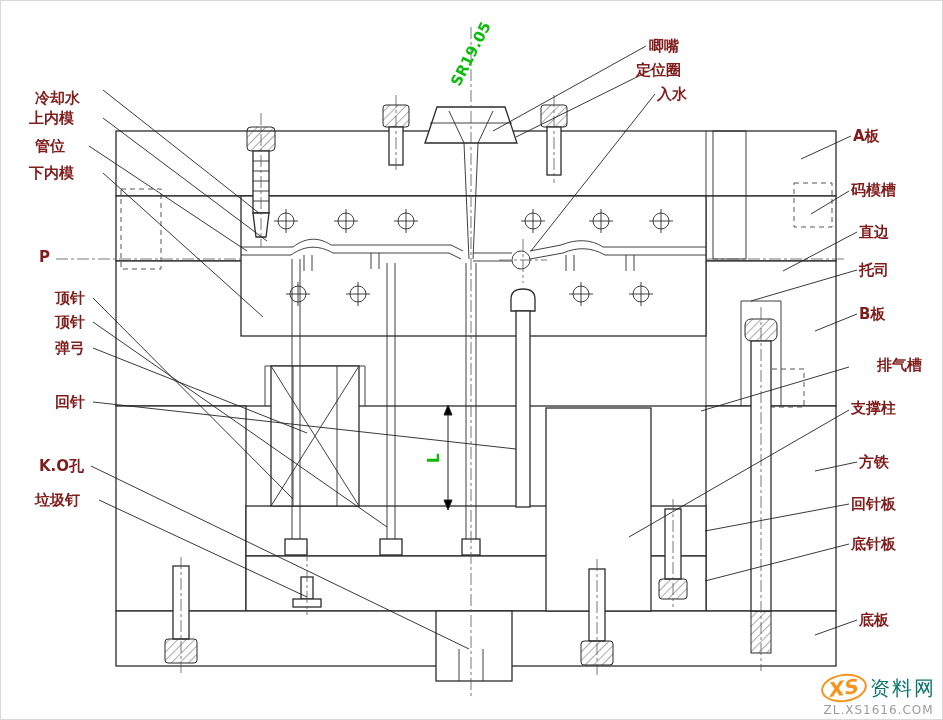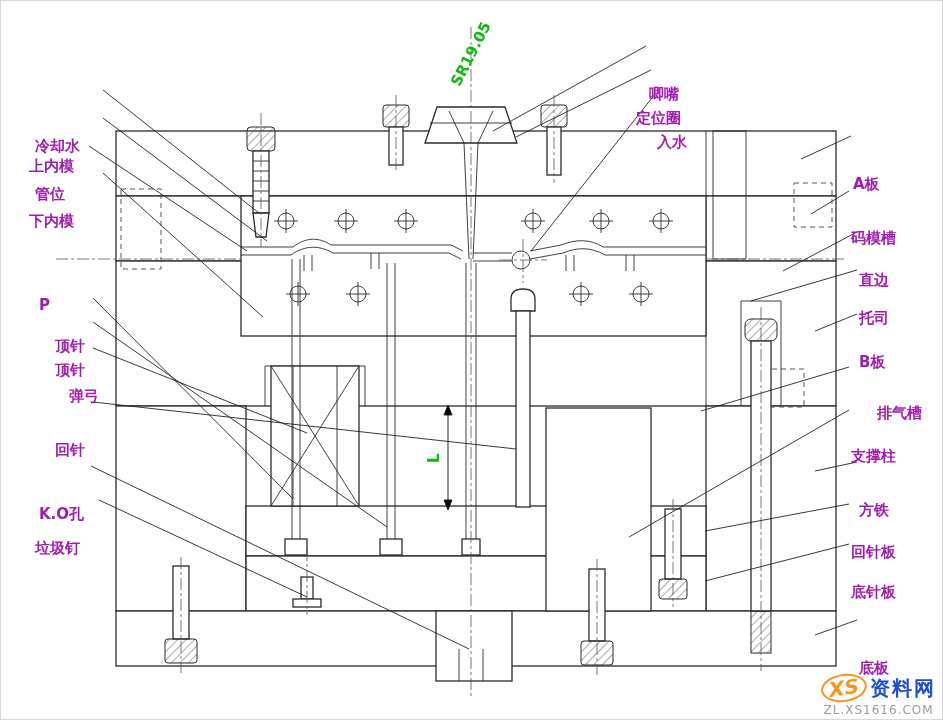--- a/index.html
+++ b/index.html
@@ -12,38 +12,38 @@
   
   .o{fill:#ffffff;stroke:#2b2b2b;stroke-width:1.3;}
   .d{fill:none;stroke:#2b2b2b;stroke-width:0.9;}
   .h{fill:url(#hatch);stroke:#2b2b2b;stroke-width:1;}
   .cl{fill:none;stroke:#555;stroke-width:0.8;stroke-dasharray:12 3 3 3;}
   .dash{fill:none;stroke:#444;stroke-width:0.9;stroke-dasharray:5 4;}
   .ldr{fill:none;stroke:#222;stroke-width:0.9;}
   .dim{stroke:#222;stroke-width:1;}
   
   .lbl{
-    position:absolute;font-size:15px;font-weight:700;color:#a21caf;
-    white-space:nowrap;line-height:18px;background:transparent;margin-top:48px;
+    position:absolute;font-size:15px;font-weight:700;color:#7f1d1d;
+    white-space:nowrap;line-height:18px;background:transparent;
   }
   .green{
     position:absolute;font-size:15px;font-weight:700;color:#0bbc0b;
     white-space:nowrap;
   }
   #sr-note{left:446px;top:80px;transform-origin:0 0;transform:rotate(-63deg);}
   #l-note{left:424px;top:462px;transform-origin:0 0;transform:rotate(-90deg);}
   
   .watermark{position:absolute;right:6px;bottom:2px;text-align:center;}
   .wm-row{display:flex;align-items:center;gap:3px;justify-content:flex-end;}
   .wm-logo{
     display:inline-block;font-style:italic;font-weight:700;font-size:20px;
     color:#f7941d;border:2px solid #f7941d;border-radius:50%;
     padding:0 6px;transform:rotate(-8deg);line-height:24px;
   }
-  .wm-site{font-weight:700;font-size:20px;color:#1d4ed8;letter-spacing:2px;}
+  .wm-site{font-weight:400;font-size:20px;color:#0f766e;letter-spacing:2px;}
   .wm-url{font-size:12px;color:#9b9b9b;letter-spacing:1px;margin-top:1px;}
 </style>
 </head>
 <body>
 
 <div id="stage">
 
   <svg width="943" height="720" viewBox="0 0 943 720">
     <defs>
       <pattern id="hatch" width="6" height="6" patternUnits="userSpaceOnUse" patternTransform="rotate(45)">
@@ -214,21 +214,21 @@
     </g>
   </svg>
 
   <div class="lbl" style="left:34px;top:88px">冷却水</div>
   <div class="lbl" style="left:28px;top:108px">上内模</div>
   <div class="lbl" style="left:34px;top:136px">管位</div>
   <div class="lbl" style="left:28px;top:163px">下内模</div>
   <div class="lbl" style="left:38px;top:247px">P</div>
   <div class="lbl" style="left:54px;top:288px">顶针</div>
   <div class="lbl" style="left:54px;top:312px">顶针</div>
-  <div class="lbl" style="left:68px;top:338px">弹弓</div>
+  <div class="lbl" style="left:54px;top:338px">弹弓</div>
   <div class="lbl" style="left:54px;top:392px">回针</div>
   <div class="lbl" style="left:38px;top:456px">K.O孔</div>
   <div class="lbl" style="left:34px;top:490px">垃圾钉</div>
 
   <div class="lbl" style="left:648px;top:36px">唧嘴</div>
   <div class="lbl" style="left:635px;top:60px">定位圈</div>
   <div class="lbl" style="left:656px;top:84px">入水</div>
 
   <div class="lbl" style="left:852px;top:126px">A板</div>
   <div class="lbl" style="left:850px;top:180px">码模槽</div>

